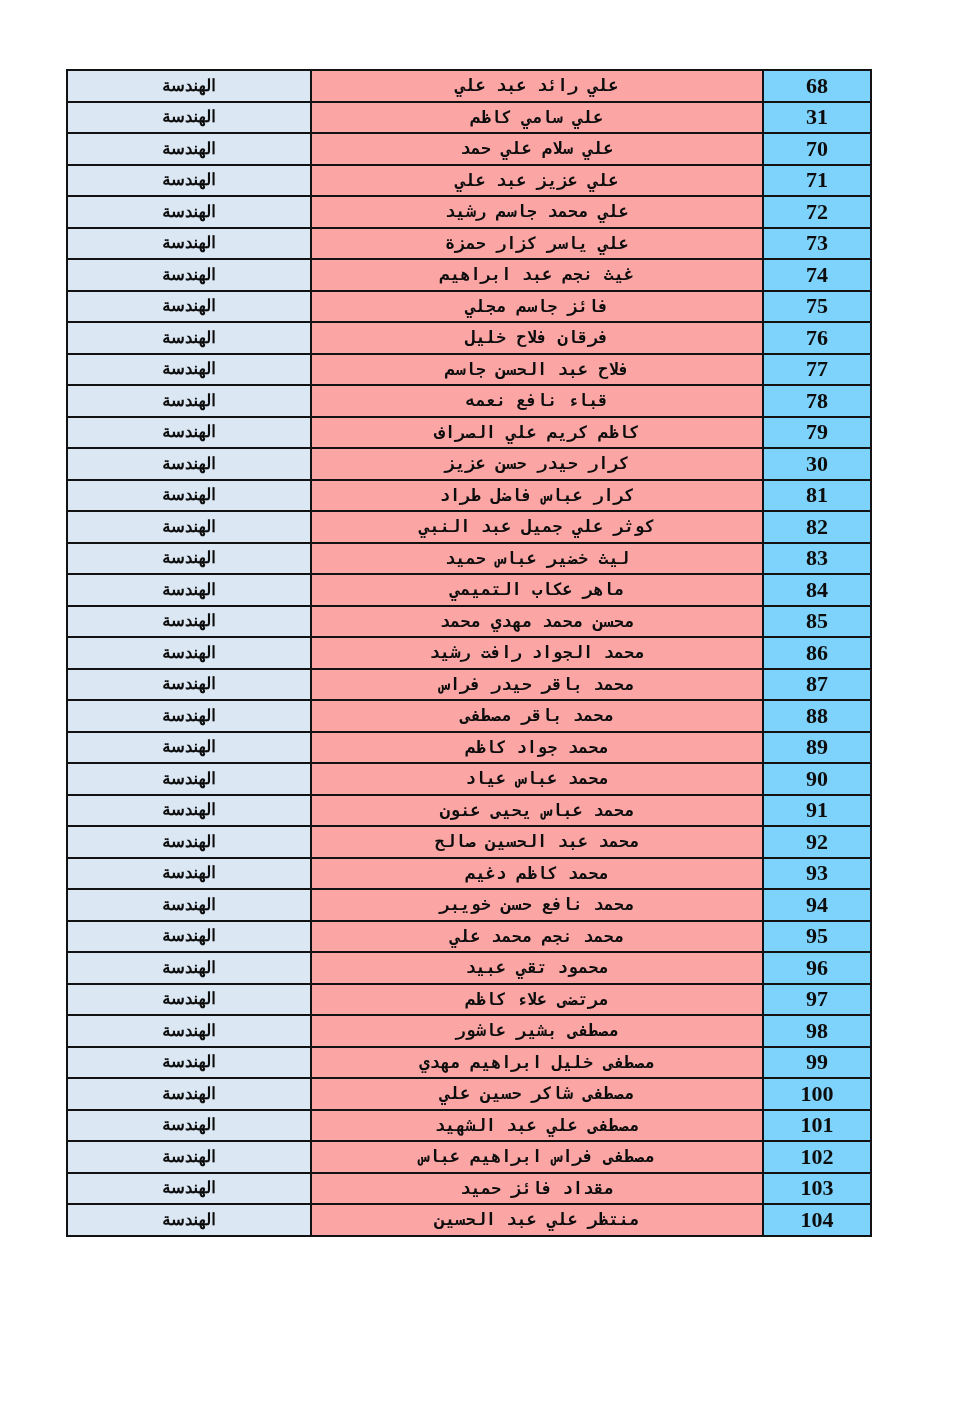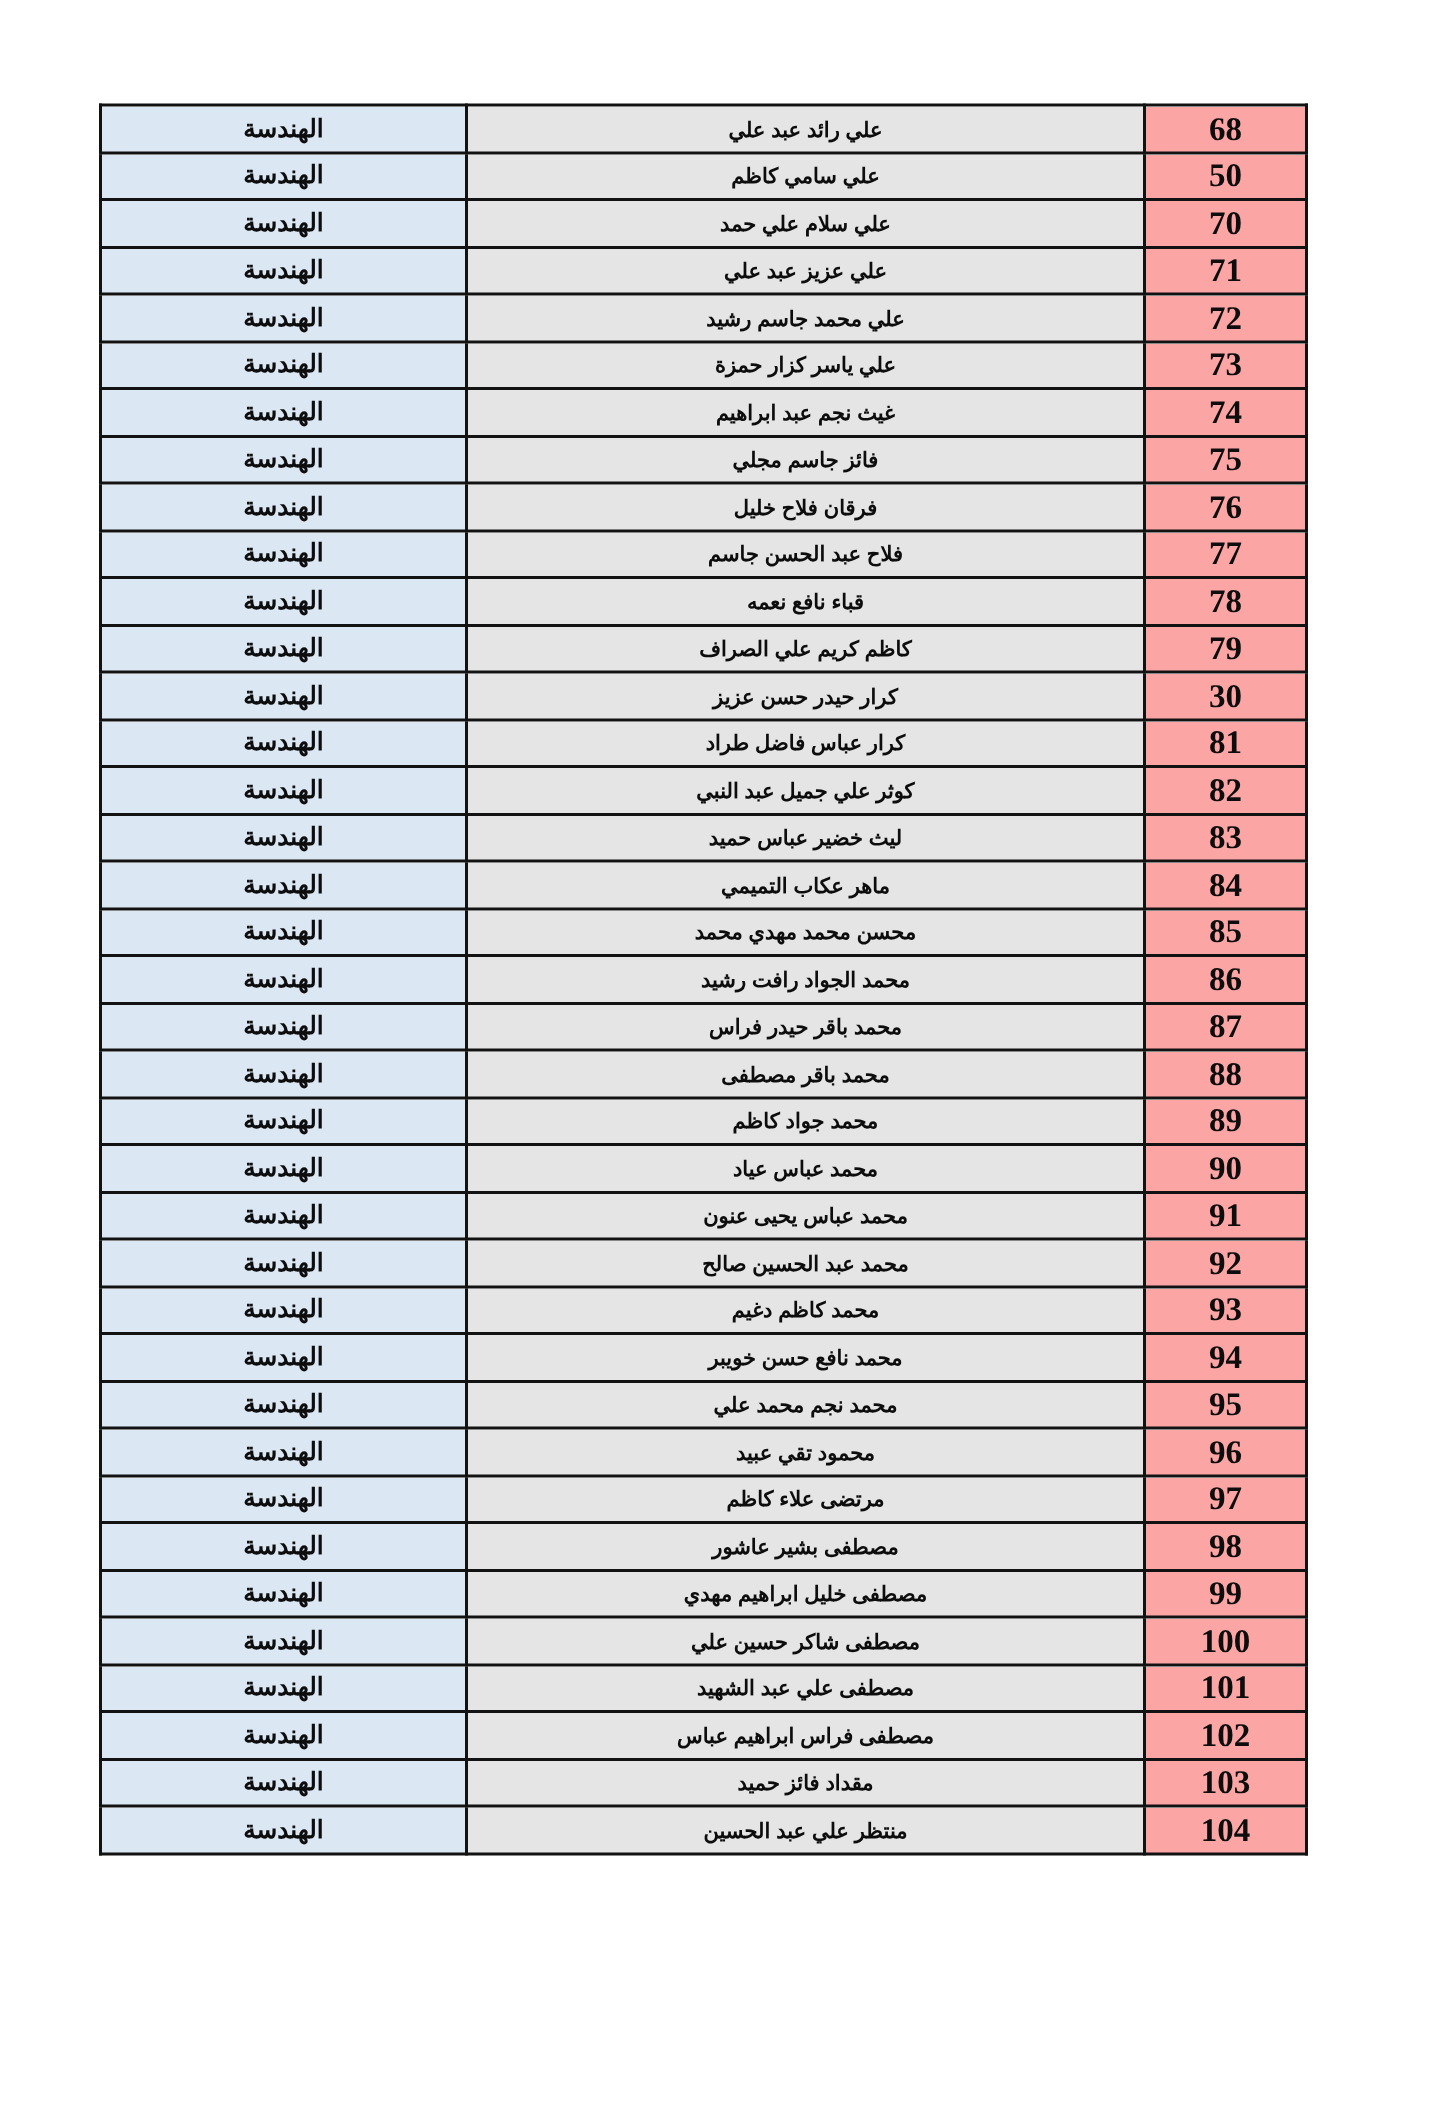--- a/index.html
+++ b/index.html
@@ -30,30 +30,30 @@
     vertical-align: middle;
     overflow: hidden;
     white-space: nowrap;
   }
   .cell-num {
     width: 106px;
     font-family: "Liberation Serif", "DejaVu Serif", serif;
     font-weight: bold;
     font-size: 22px;
     color: #0d0d0d;
-    background: #fca5a5;
+    background: #7dd3fc;
     direction: ltr;
   }
   .cell-name {
     width: 450px;
-    font-family: Liberation Sans, sans-serif;
+    font-family: Liberation Mono, monospace;
     font-weight: bold;
-    font-size: 14px;
+    font-size: 17px;
     color: #0d0d0d;
-    background: #e5e5e5;
+    background: #fca5a5;
   }
   .cell-dept {
     width: 242px;
     font-family: Liberation Serif, serif;
     font-weight: bold;
     font-size: 16.5px;
     color: #0d0d0d;
     background: #dbe7f3;
   }
 </style>
@@ -63,21 +63,21 @@
 <div class="page">
   <table class="roster-table">
     <tbody>
   <tr>
     <td class="cell-num">68</td>
     <td class="cell-name">علي رائد عبد علي</td>
     <td class="cell-dept">الهندسة</td>
   </tr>
 
   <tr>
-    <td class="cell-num">50</td>
+    <td class="cell-num">31</td>
     <td class="cell-name">علي سامي كاظم</td>
     <td class="cell-dept">الهندسة</td>
   </tr>
 
   <tr>
     <td class="cell-num">70</td>
     <td class="cell-name">علي سلام علي حمد</td>
     <td class="cell-dept">الهندسة</td>
   </tr>
 

